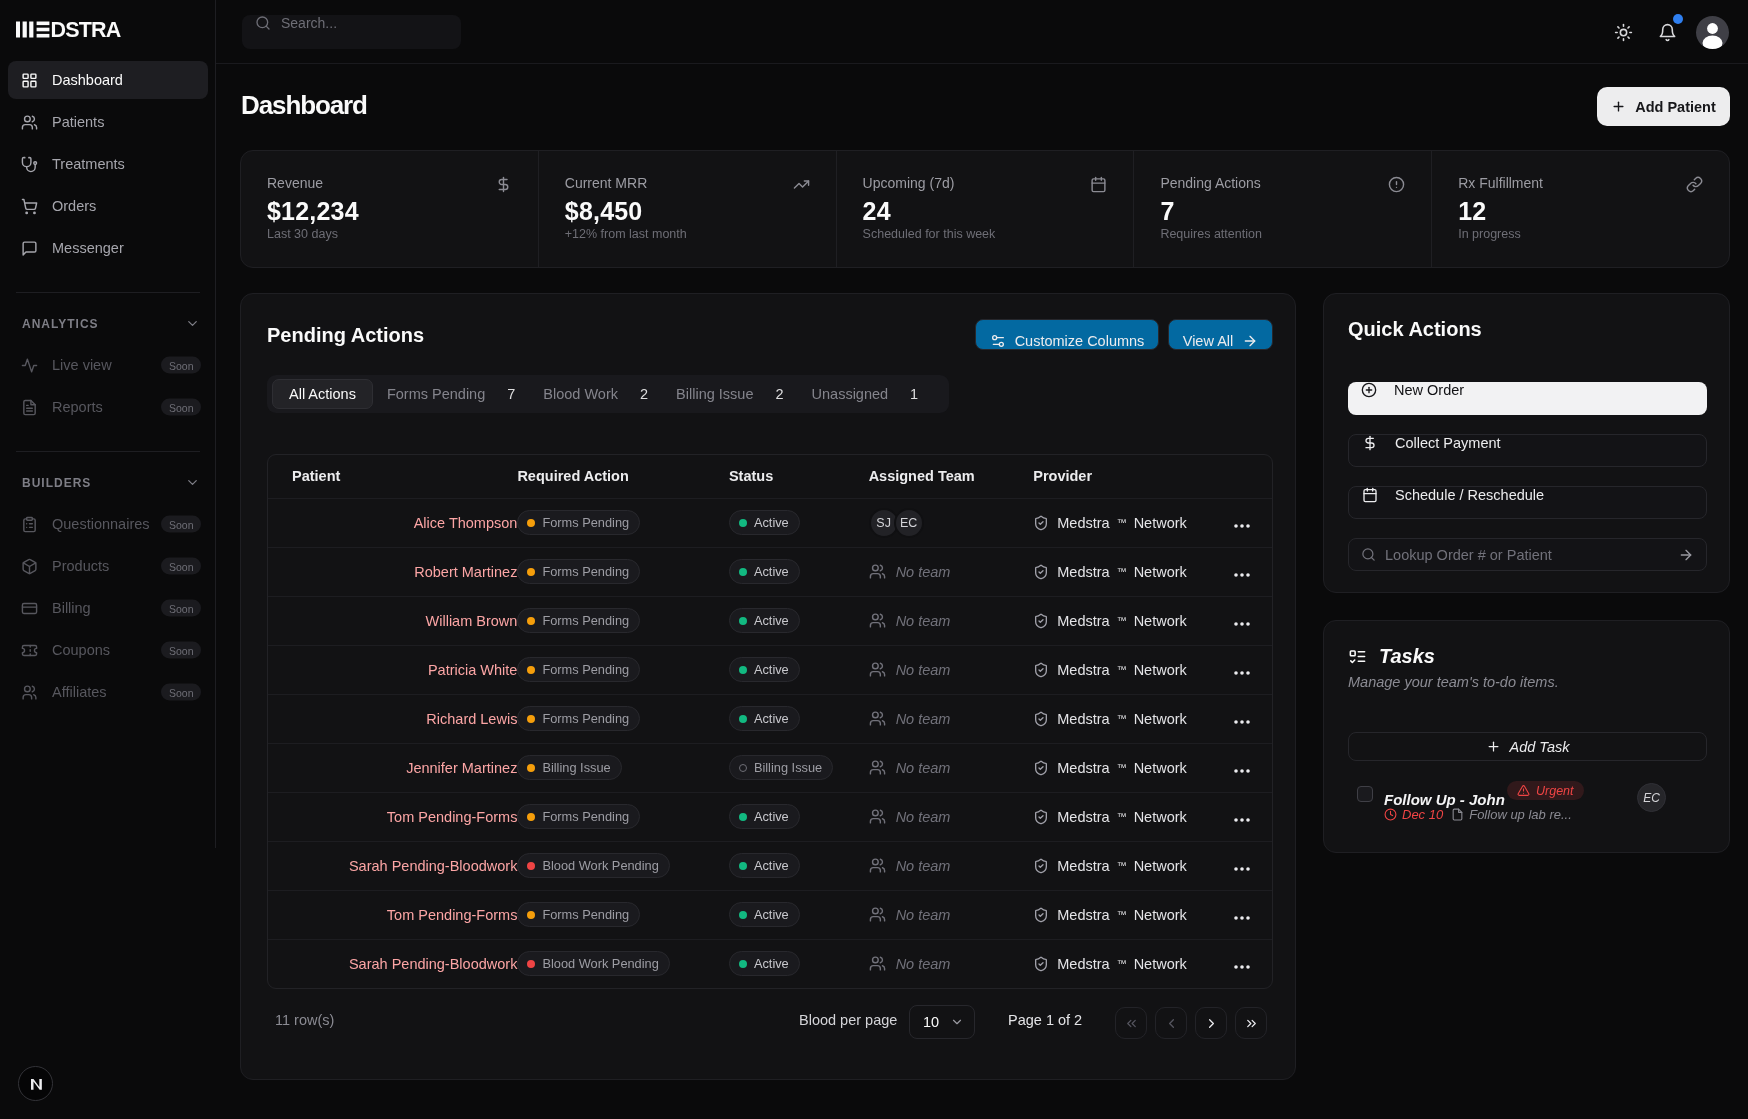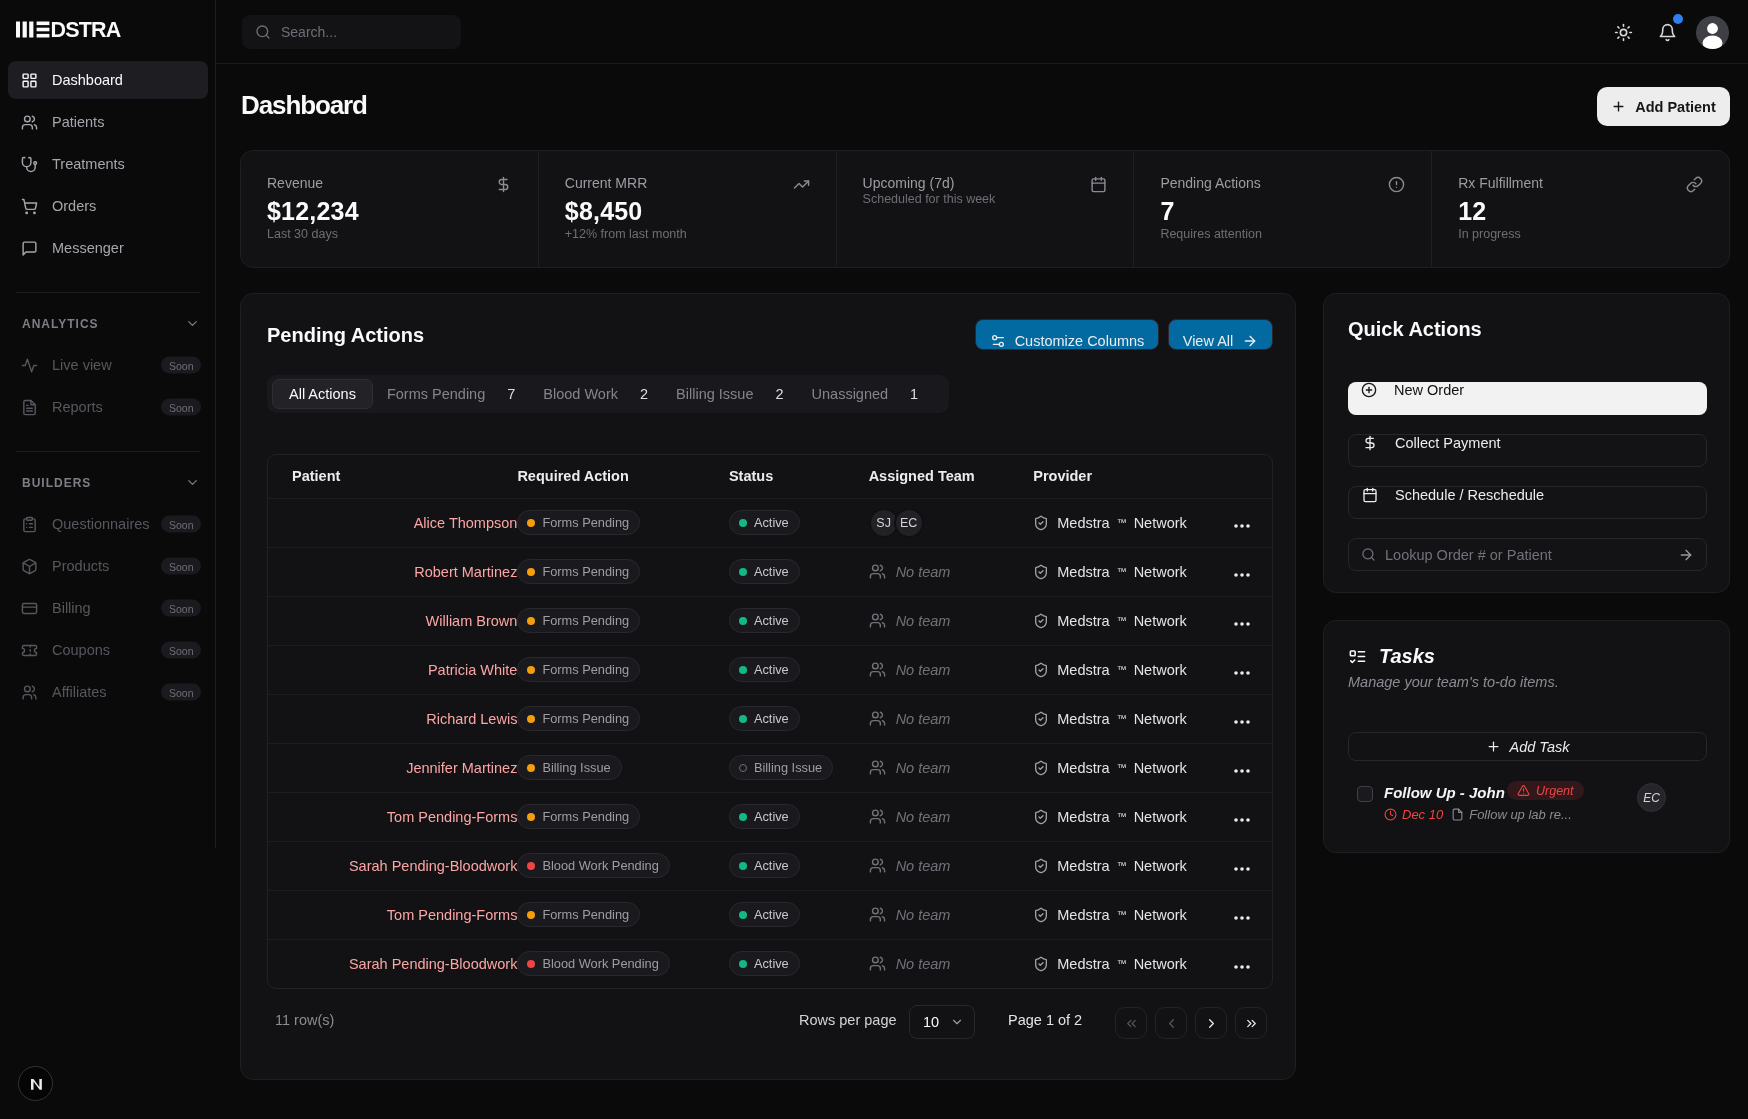--- a/index.html
+++ b/index.html
@@ -15,21 +15,21 @@
 .nav-item svg { margin-right:14px; }
 .sdiv { position:absolute; left:16px; width:184px; border-top:1px solid #1e1e22; }
 .sect-head { position:absolute; left:22px; width:178px; display:flex; justify-content:space-between; align-items:center; color:#7e7e86; font-size:12px; font-weight:bold; letter-spacing:1px; }
 .snav { position:absolute; left:8px; width:200px; }
 .snav .nav-item { color:#57575e; font-size:14.5px; height:38px; margin-bottom:4px; justify-content:flex-start; position:relative; }
 .soon { position:absolute; right:7px; top:50%; transform:translateY(-50%); background:#1b1b1f; color:#6e6e76; font-size:10.5px; padding:2.5px 7.5px; border-radius:999px; }
 .nlogo { position:absolute; left:18px; top:1066px; width:35px; height:35px; border-radius:50%; background:#050506; border:1px solid #333338; display:flex; align-items:center; justify-content:center; color:#ededf0; font-size:19px; }
 
 
 #topbar { position:absolute; left:216px; top:0; width:1532px; height:64px; border-bottom:1px solid #1a1a1e; }
-.search { position:absolute; left:26px; top:15px; width:219px; height:34px; background:#131316; border-radius:8px; display:flex; align-items:center; padding-left:13px; color:#6e6e76; font-size:14px; }
+.search { position:absolute; left:26px; top:15px; width:219px; height:34px; background:#131316; border-radius:8px; display:flex; padding-left:13px; color:#6e6e76; font-size:14px; }
 .search svg { margin-right:10px; }
 .topicons { position:absolute; right:19px; top:0; height:64px; display:flex; align-items:center; }
 .avatar { width:33px; height:33px; border-radius:50%; background:#3f3f46; overflow:hidden; position:relative; }
 
 
 #main { position:absolute; left:216px; top:64px; width:1532px; height:1055px; }
 h1.pgtitle { position:absolute; left:25px; top:26px; font-size:26px; font-weight:bold; letter-spacing:-1.1px; }
 .addbtn { position:absolute; left:1381px; top:87px; width:133px; height:39px; background:#ededee; border-radius:10px; color:#17171a; font-size:14.5px; font-weight:bold; display:flex; align-items:center; justify-content:center; gap:9px; }
 
 
@@ -84,21 +84,21 @@
 .qcard h2, .tcard h2 { position:absolute; left:24px; top:24px; font-size:20px; font-weight:bold; }
 .qbtn { position:absolute; left:24px; width:359px; height:33px; border-radius:8px; display:flex; align-items:flex-start; padding-left:13px; gap:17px; font-size:14.5px; }
 .qbtn.white { background:#f2f2f3; color:#111114; }
 .qbtn.dark { border:1px solid #26262b; background:#131316; color:#ececee; }
 .lookup { position:absolute; left:24px; top:244px; width:359px; height:33px; border:1px solid #26262b; border-radius:8px; background:#131316; display:flex; align-items:center; padding:0 12px 0 12px; gap:9px; color:#71717a; font-size:14.5px; }
 .tcard { position:absolute; left:1107px; top:556px; width:407px; height:233px; background:#121214; border:1px solid #1f1f23; border-radius:13px;font-style:italic; }
 .tsub { position:absolute; left:24px; top:53px; color:#8b8b93; font-size:14.5px; }
 .addtask { position:absolute; left:24px; top:111px; width:359px; height:29px; border:1px solid #26262b; border-radius:8px; display:flex; align-items:center; justify-content:center; gap:9px; color:#ececee; font-size:14.5px; }
 .task { position:absolute; left:24px; top:160px; width:359px; }
 .chk { position:absolute; left:9px; top:5px; width:16px; height:16px; border:1px solid #3f3f46; border-radius:4px; background:#1a1a1e; }
-.ttl { position:absolute; left:36px; top:3px; font-size:15px; font-weight:bold; color:#f4f4f5; }
+.ttl { position:absolute; left:36px; top:10px; font-size:15px; font-weight:bold; color:#f4f4f5; }
 .urg { position:absolute; left:159px; top:0; height:19px; background:rgba(239,68,68,0.14); border-radius:999px; color:#ef4444; font-size:12.5px; display:flex; align-items:center; gap:6px; padding:0 10px; }
 .tmeta { position:absolute; left:36px; top:26px; display:flex; align-items:center; gap:8px; font-size:13px; color:#8b8b93; }
 .tmeta .red { color:#ef4444; display:flex; align-items:center; gap:5px; }
 .tec { position:absolute; right:41px; top:2px; width:29px; height:29px; border-radius:50%; background:#26262a; border:1px solid #303036; color:#d4d4d8; font-size:12px; display:flex; align-items:center; justify-content:center; }
 </style>
 </head>
 <body>
 <div id="sidebar">
   <div class="logo">
     <svg width="110" height="17" viewBox="0 0 110 17" fill="#fafafa">
@@ -252,20 +252,21 @@
         <div class="sub">+12% from last month</div>
       <div class="ico">
           <svg width="17" height="17" viewBox="0 0 24 24" fill="none" stroke="currentColor" stroke-width="2" stroke-linecap="round" stroke-linejoin="round">
             <path d="m22 7-8.5 8.5-5-5L2 17"></path>
             <path d="M16 7h6v6"></path>
           </svg>
         </div>
     </div>
     <div class="stat">
       <div class="lbl">Upcoming (7d)</div>
+        <div class="num">24</div>
         <div class="sub">Scheduled for this week</div>
       <div class="ico">
           <svg width="17" height="17" viewBox="0 0 24 24" fill="none" stroke="currentColor" stroke-width="2" stroke-linecap="round" stroke-linejoin="round">
             <rect x="3" y="4" width="18" height="18" rx="2"></rect>
             <path d="M16 2v4"></path>
             <path d="M8 2v4"></path>
             <path d="M3 10h18"></path>
           </svg>
         </div>
     </div>
@@ -560,21 +561,21 @@
                   <circle cx="2" cy="2" r="1.8" fill="#ececf0"></circle>
                   <circle cx="8" cy="2" r="1.8" fill="#ececf0"></circle>
                   <circle cx="14" cy="2" r="1.8" fill="#ececf0"></circle>
                 </svg></td>
             </tr>
       </tbody>
         </table>
     </div>
     <div class="pgn">
       <div class="rows">11 row(s)</div>
-      <div class="rpp">Rows per page</div>
+      <div class="rpp">Blood per page</div>
       <div class="sel">10<svg width="14" height="14" viewBox="0 0 24 24" fill="none" stroke="#9a9aa1" stroke-width="2" stroke-linecap="round" stroke-linejoin="round">
             <path d="m6 9 6 6 6-6"></path>
           </svg></div>
       <div class="pageof">Page 1 of 2</div>
       <div class="pbtns">
         <div class="pb">
             <svg width="15" height="15" viewBox="0 0 24 24" fill="none" stroke="currentColor" stroke-width="2" stroke-linecap="round" stroke-linejoin="round">
               <path d="m11 17-5-5 5-5"></path>
               <path d="m18 17-5-5 5-5"></path>
             </svg>

